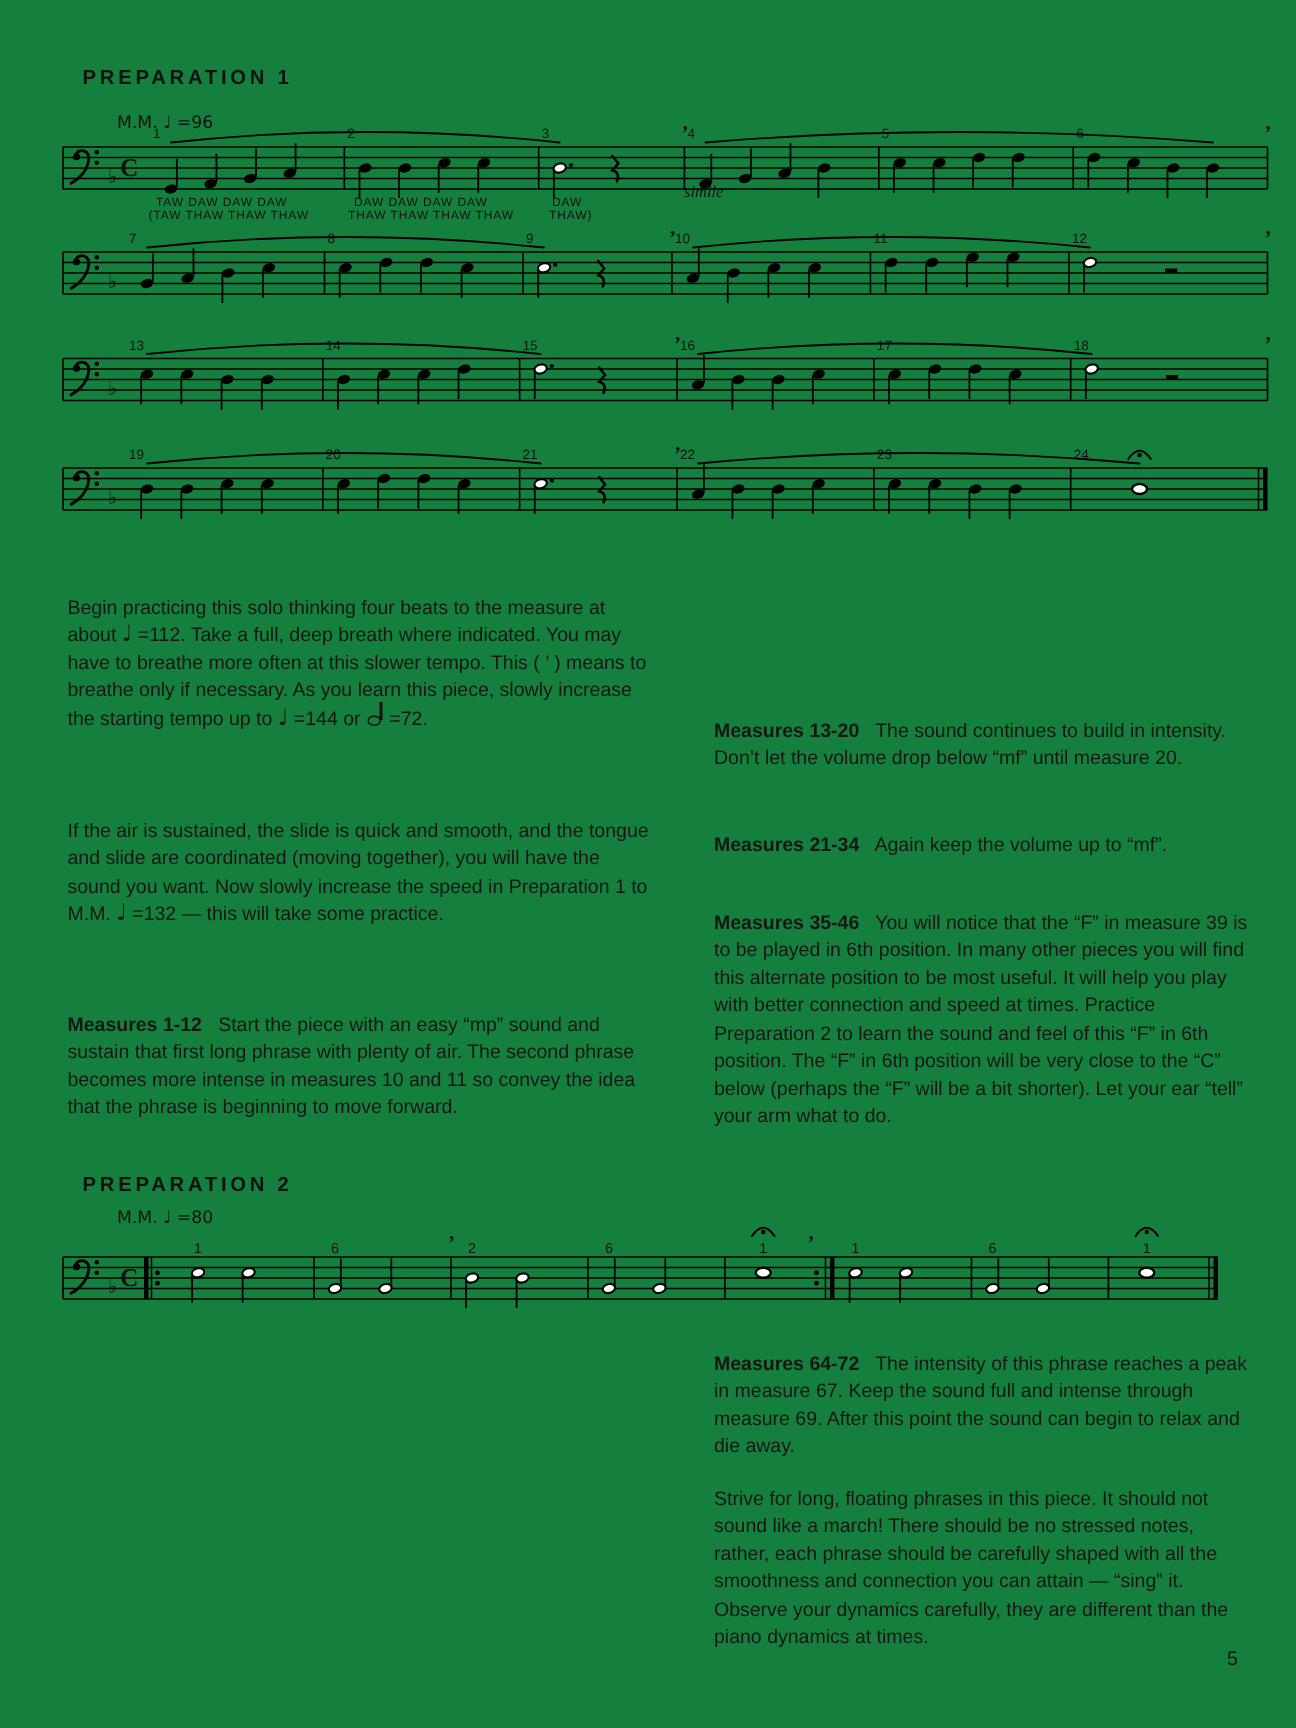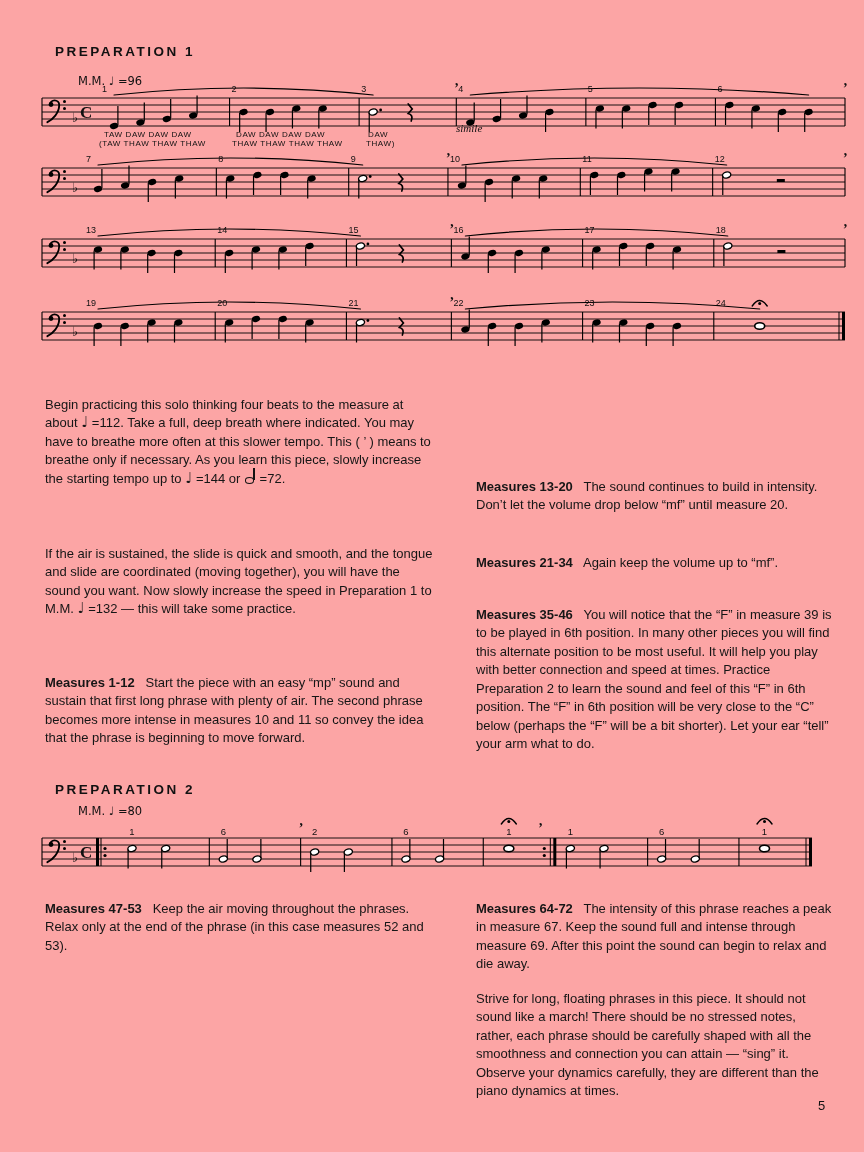--- a/index.html
+++ b/index.html
@@ -1,18 +1,18 @@
 <!DOCTYPE html>
 <html><head>
 <meta charset="utf-8">
 <style>
   *{margin:0;padding:0;box-sizing:border-box}
   html,body{background:#e9e9e9}
   body{font-family:"Liberation Sans",sans-serif}
-  .page{position:relative;width:864px;height:1152px;margin:0 auto;background:#fca5a5;color:#161616;overflow:hidden}
+  .page{position:relative;width:864px;height:1152px;margin:0 auto;background:#15803d;color:#161616;overflow:hidden}
   .prep-title{position:absolute;left:55px;font-size:13.5px;font-weight:bold;letter-spacing:2.5px;color:#111;white-space:nowrap}
   .tempo{position:absolute;left:78px;font-size:11.5px;font-weight:400;color:#111;
          font-family:"DejaVu Sans","Liberation Sans",sans-serif;white-space:nowrap}
   svg.music{position:absolute}
   .para{position:absolute;font-size:13px;line-height:1.42;color:#161616}
   .para b{font-weight:bold}
   .u{text-underline-offset:2px}
   .nq{font-family:"DejaVu Sans",sans-serif;font-size:15px;line-height:1}
   .nh{display:inline-block;width:9px;height:7px;border:1.6px solid #111;border-radius:55%/50%;
       position:relative;top:1px;margin:0 2px 0 1px;vertical-align:baseline}
@@ -385,19 +385,18 @@
       <text x="661.6315789473686" y="29" font-size="9.5" fill="#111" font-family="&quot;Liberation Sans&quot;,sans-serif" font-weight="normal" font-style="normal" text-anchor="middle">6</text>
       <line x1="738.9473684210527" y1="32" x2="738.9473684210527" y2="60" stroke="#000" stroke-width="1.1"></line>
       <ellipse cx="764.5157894736843" cy="42.5" rx="5" ry="3.3" fill="#fff" stroke="#000" stroke-width="1.6"></ellipse>
       <path d="M 757.0157894736843 18 Q 764.5157894736843 7 772.0157894736843 18" stroke="#000" stroke-width="1.4" fill="none" stroke-linecap="round"></path>
       <circle cx="764.5157894736843" cy="15.4" r="1.5" fill="#000"></circle>
       <text x="764.5157894736843" y="29" font-size="9.5" fill="#111" font-family="&quot;Liberation Sans&quot;,sans-serif" font-weight="normal" font-style="normal" text-anchor="middle">1</text>
       <line x1="806.0000000000001" y1="32" x2="806.0000000000001" y2="60" stroke="#000" stroke-width="1"></line>
       <rect x="809.0000000000001" y="32" width="3" height="28" fill="#000"></rect>
     </svg>
 
-  <div class="para" style="left:45px;top:900px;width:392px"><b>Measures 47-53</b>&nbsp;&nbsp; Keep the air moving throughout the phrases. Relax only at the end of the phrase (in this case measures 52 and 53).</div>
   <div class="para" style="left:476px;top:900px;width:356px"><b>Measures 64-72</b>&nbsp;&nbsp; The intensity of this phrase reaches a peak in measure 67. Keep the sound full and intense through measure 69. After this point the sound can begin to relax and die away.</div>
   <div class="para" style="left:476px;top:990px;width:356px">Strive for long, floating phrases in this piece. It should <span class="u">not</span> sound like a march! There should be no stressed notes, rather, each phrase should be carefully shaped with all the smoothness and connection you can attain — “sing” it. Observe your dynamics carefully, they are different than the piano dynamics at times.</div>
 
   <div class="pagenum" style="left:818px;top:1098px">5</div>
 
 </div>
 
 </body></html>

